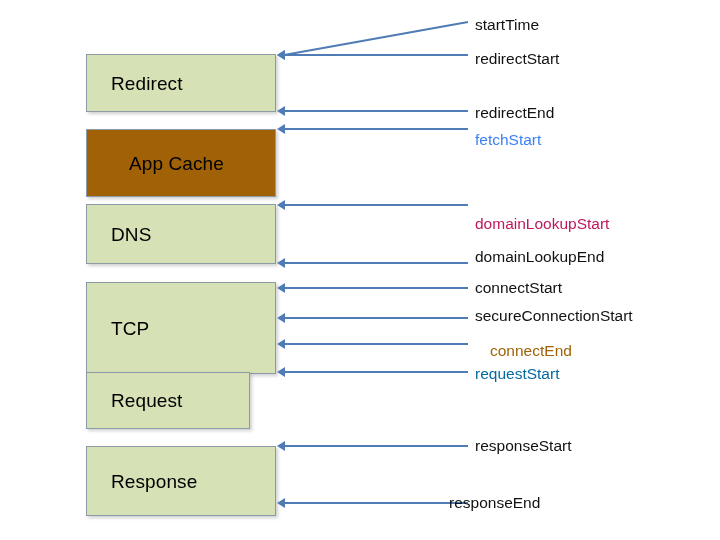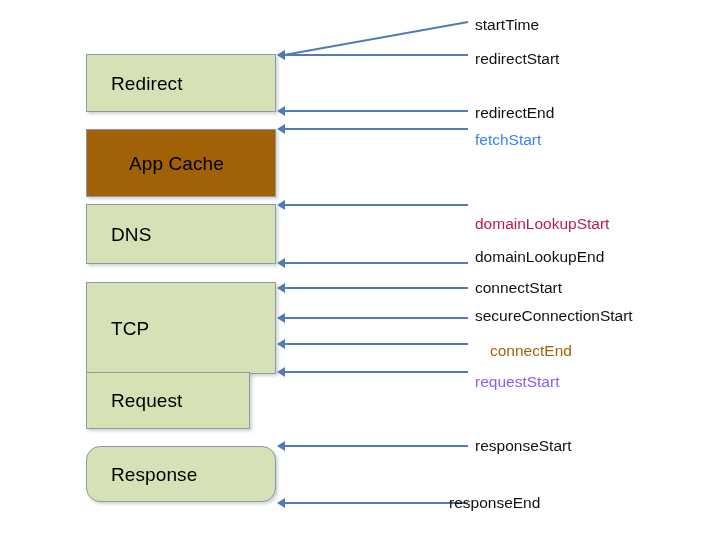--- a/index.html
+++ b/index.html
@@ -113,33 +113,33 @@
       </div>
       <div class="phase-box" style="left: 86px; top: 204px; width: 190px; height: 60px; background: rgb(215, 225, 182); border-color: rgb(140, 154, 168);">
         <span class="phase-label">DNS</span>
       </div>
       <div class="phase-box" style="left: 86px; top: 282px; width: 190px; height: 92px; background: rgb(215, 225, 182); border-color: rgb(140, 154, 168);">
         <span class="phase-label">TCP</span>
       </div>
       <div class="phase-box" style="left: 86px; top: 372px; width: 164px; height: 57px; background: rgb(215, 225, 182); border-color: rgb(140, 154, 168);">
         <span class="phase-label">Request</span>
       </div>
-      <div class="phase-box" style="left: 86px; top: 446px; width: 190px; height: 56px; background: rgb(215, 225, 182); border-color: rgb(140, 154, 168); border-radius: 14px;">
+      <div class="phase-box" style="left: 86px; top: 446px; width: 190px; height: 70px; background: rgb(215, 225, 182); border-color: rgb(140, 154, 168);">
         <span class="phase-label">Response</span>
       </div>
     </div>
 
   <div id="labels-layer">
       <div class="event-label" style="left: 475px; top: 25px; color: rgb(17, 17, 17);">startTime</div>
       <div class="event-label" style="left: 475px; top: 59px; color: rgb(17, 17, 17);">redirectStart</div>
       <div class="event-label" style="left: 475px; top: 113px; color: rgb(17, 17, 17);">redirectEnd</div>
       <div class="event-label" style="left: 475px; top: 140px; color: #3b82f6;">fetchStart</div>
       <div class="event-label" style="left: 475px; top: 197px; color: #be185d; margin-top: 27px;">domainLookupStart</div>
       <div class="event-label" style="left: 475px; top: 257px; color: rgb(17, 17, 17);">domainLookupEnd</div>
       <div class="event-label" style="left: 475px; top: 288px; color: rgb(17, 17, 17); text-align: center;">connectStart</div>
       <div class="event-label" style="left: 475px; top: 316px; color: rgb(17, 17, 17);">secureConnectionStart</div>
       <div class="event-label" style="left: 490px; top: 344px; color: #a16207; margin-top: 7px;">connectEnd</div>
-      <div class="event-label" style="left: 475px; top: 382px; color: #8b5cf6;">requestStart</div>
+      <div class="event-label" style="left: 475px; top: 374px; color: #0369a1;">requestStart</div>
       <div class="event-label" style="left: 475px; top: 446px; color: rgb(17, 17, 17);">responseStart</div>
       <div class="event-label" style="left: 449px; top: 503px; color: rgb(17, 17, 17);">responseEnd</div>
     </div>
 
 </div>
 
 </body></html>

